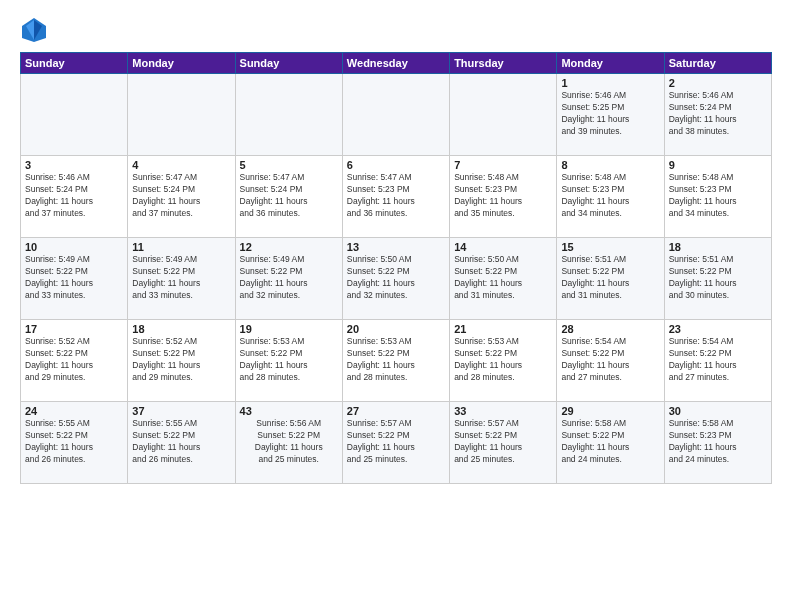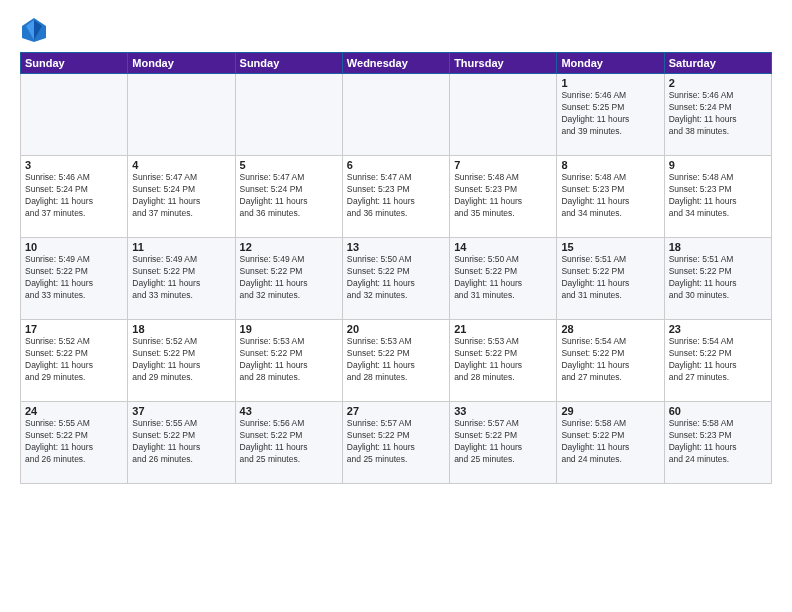--- a/index.html
+++ b/index.html
@@ -313,21 +313,21 @@
           </td>
           <td>
             <span class="day-num">37</span>
             <div class="day-info" style="white-space: pre-line;">Sunrise: 5:55 AM
 Sunset: 5:22 PM
 Daylight: 11 hours
 and 26 minutes.</div>
           </td>
           <td>
             <span class="day-num">43</span>
-            <div class="day-info" style="white-space: pre-line;">Sunrise: 5:56 AM
+            <div class="day-info" style="white-space: pre-line; text-align: center;">Sunrise: 5:56 AM
 Sunset: 5:22 PM
 Daylight: 11 hours
 and 25 minutes.</div>
           </td>
           <td>
             <span class="day-num">27</span>
             <div class="day-info" style="white-space: pre-line;">Sunrise: 5:57 AM
 Sunset: 5:22 PM
 Daylight: 11 hours
 and 25 minutes.</div>
@@ -340,21 +340,21 @@
 and 25 minutes.</div>
           </td>
           <td>
             <span class="day-num">29</span>
             <div class="day-info" style="white-space: pre-line;">Sunrise: 5:58 AM
 Sunset: 5:22 PM
 Daylight: 11 hours
 and 24 minutes.</div>
           </td>
           <td>
-            <span class="day-num">60</span>
+            <span class="day-num">30</span>
             <div class="day-info" style="white-space: pre-line;">Sunrise: 5:58 AM
 Sunset: 5:23 PM
 Daylight: 11 hours
 and 24 minutes.</div>
           </td>
         </tr>
       </tbody>
   </table>
 </div>
 

